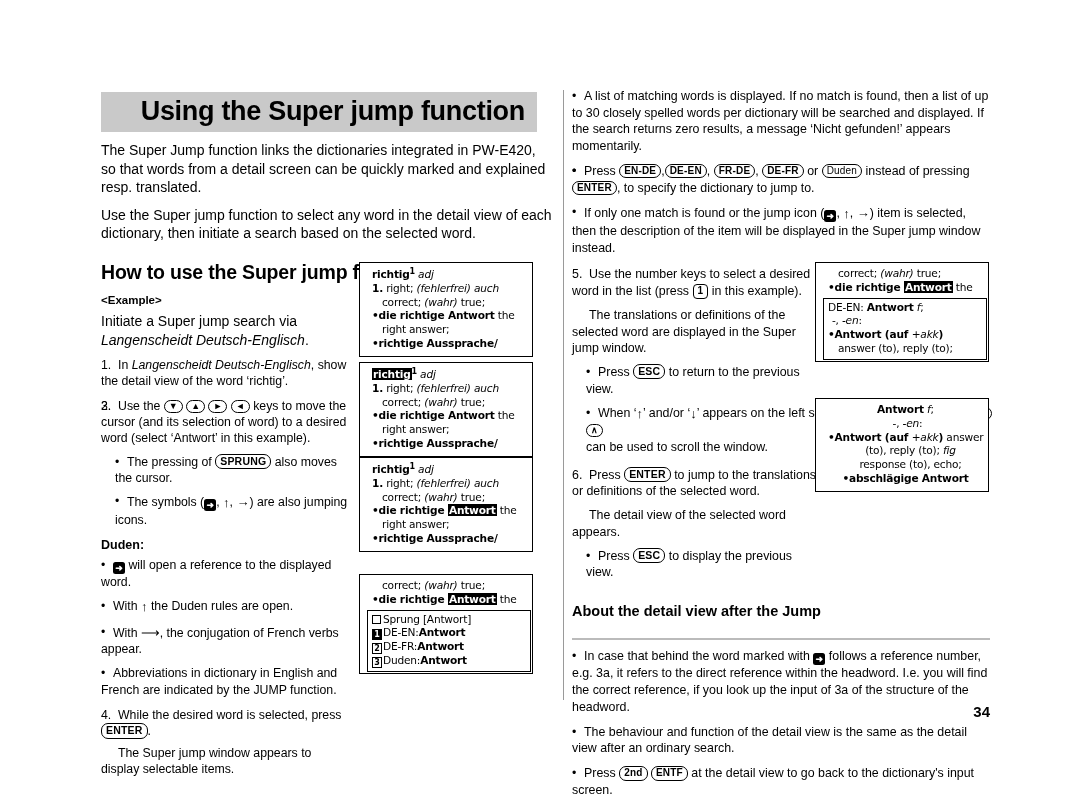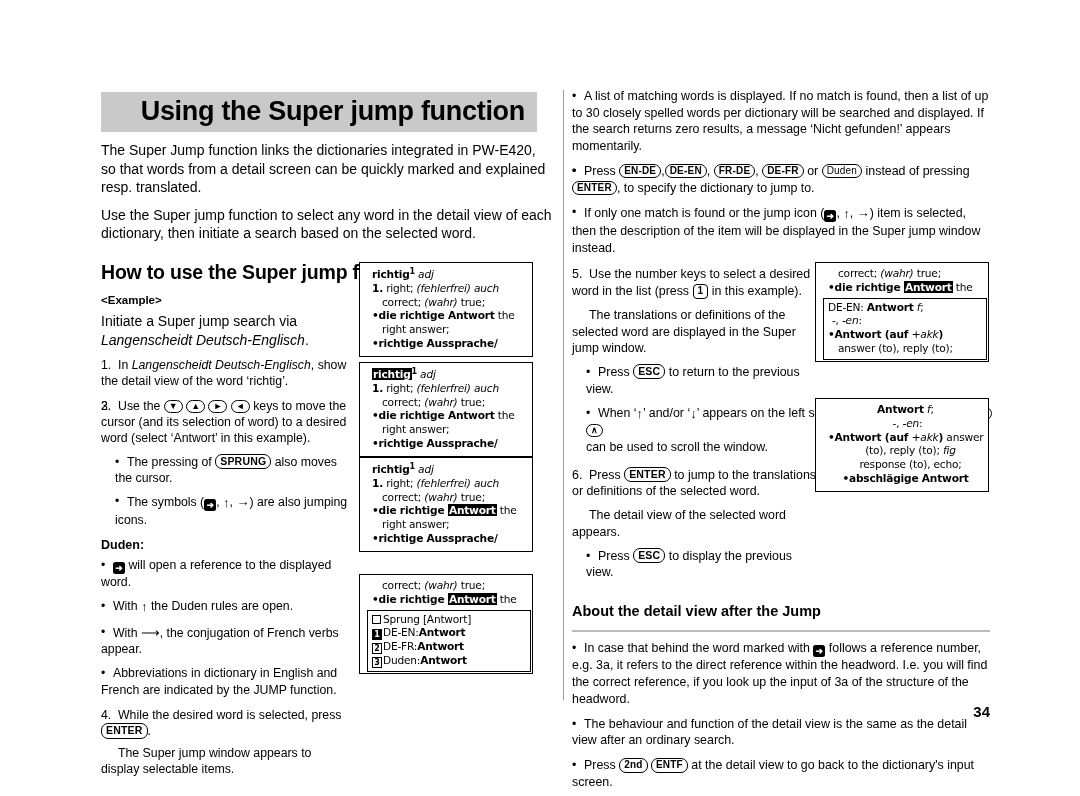--- a/index.html
+++ b/index.html
@@ -52,21 +52,21 @@
   h2.head {
     font-size: 19.5px; font-weight: bold;
     margin: 19px 0 11px 0;
     letter-spacing: -0.2px;
     line-height: 1.1;
   }
   h3.subhead {
     font-size: 14.5px; font-weight: bold;
     margin: 0 0 4px 0;
     border-bottom: 2px solid #bbb;
-    padding-bottom: 10px;
+    padding-bottom: 18px;
     line-height: 1.2;
   }
   .example-label { font-size: 11.5px; font-weight: bold; margin: 6px 0 4px 0; }
   .note-label { font-size: 12.5px; font-weight: bold; margin: 10px 0 2px 0; }
 
   
   .li { position: relative; font-size: 12.3px; line-height: 1.33; margin-top: 8px; }
   .li .mk { position: absolute; left: 0; top: 0; width: 16px; text-align: left; }
   .li .bd { margin-left: 17px; }
   .li.sub { margin-left: 14px; margin-top: 7px; }

